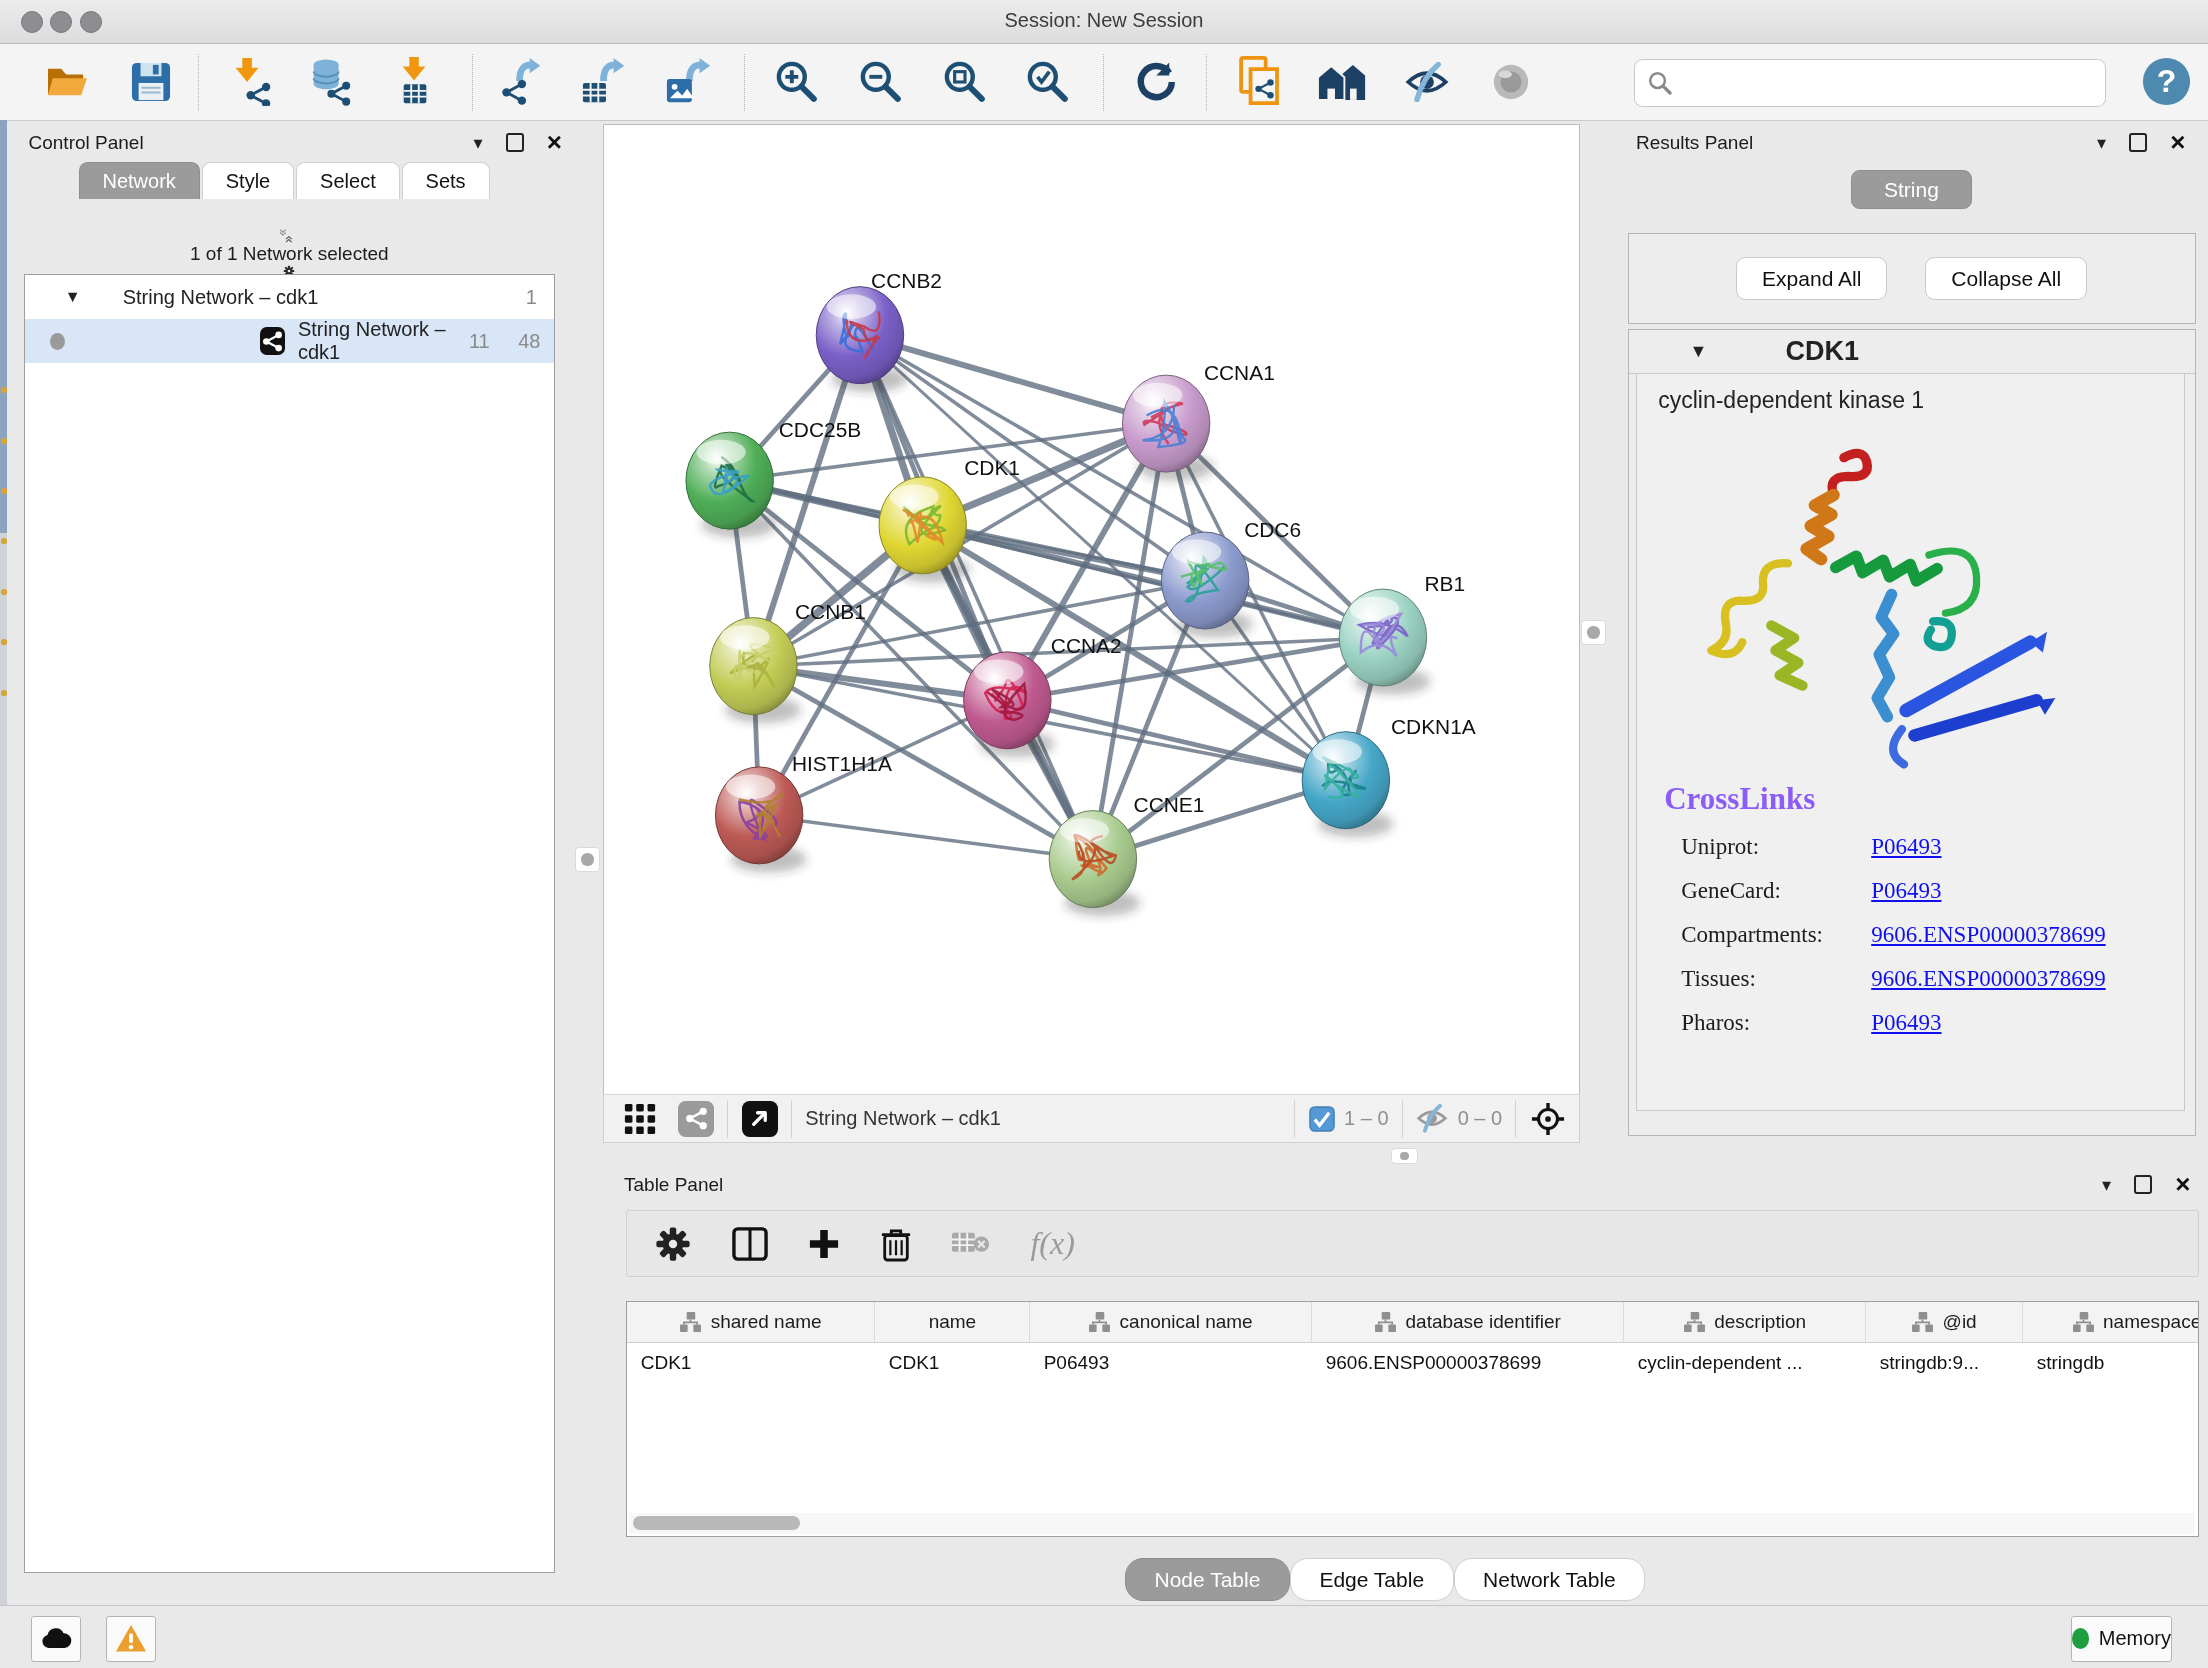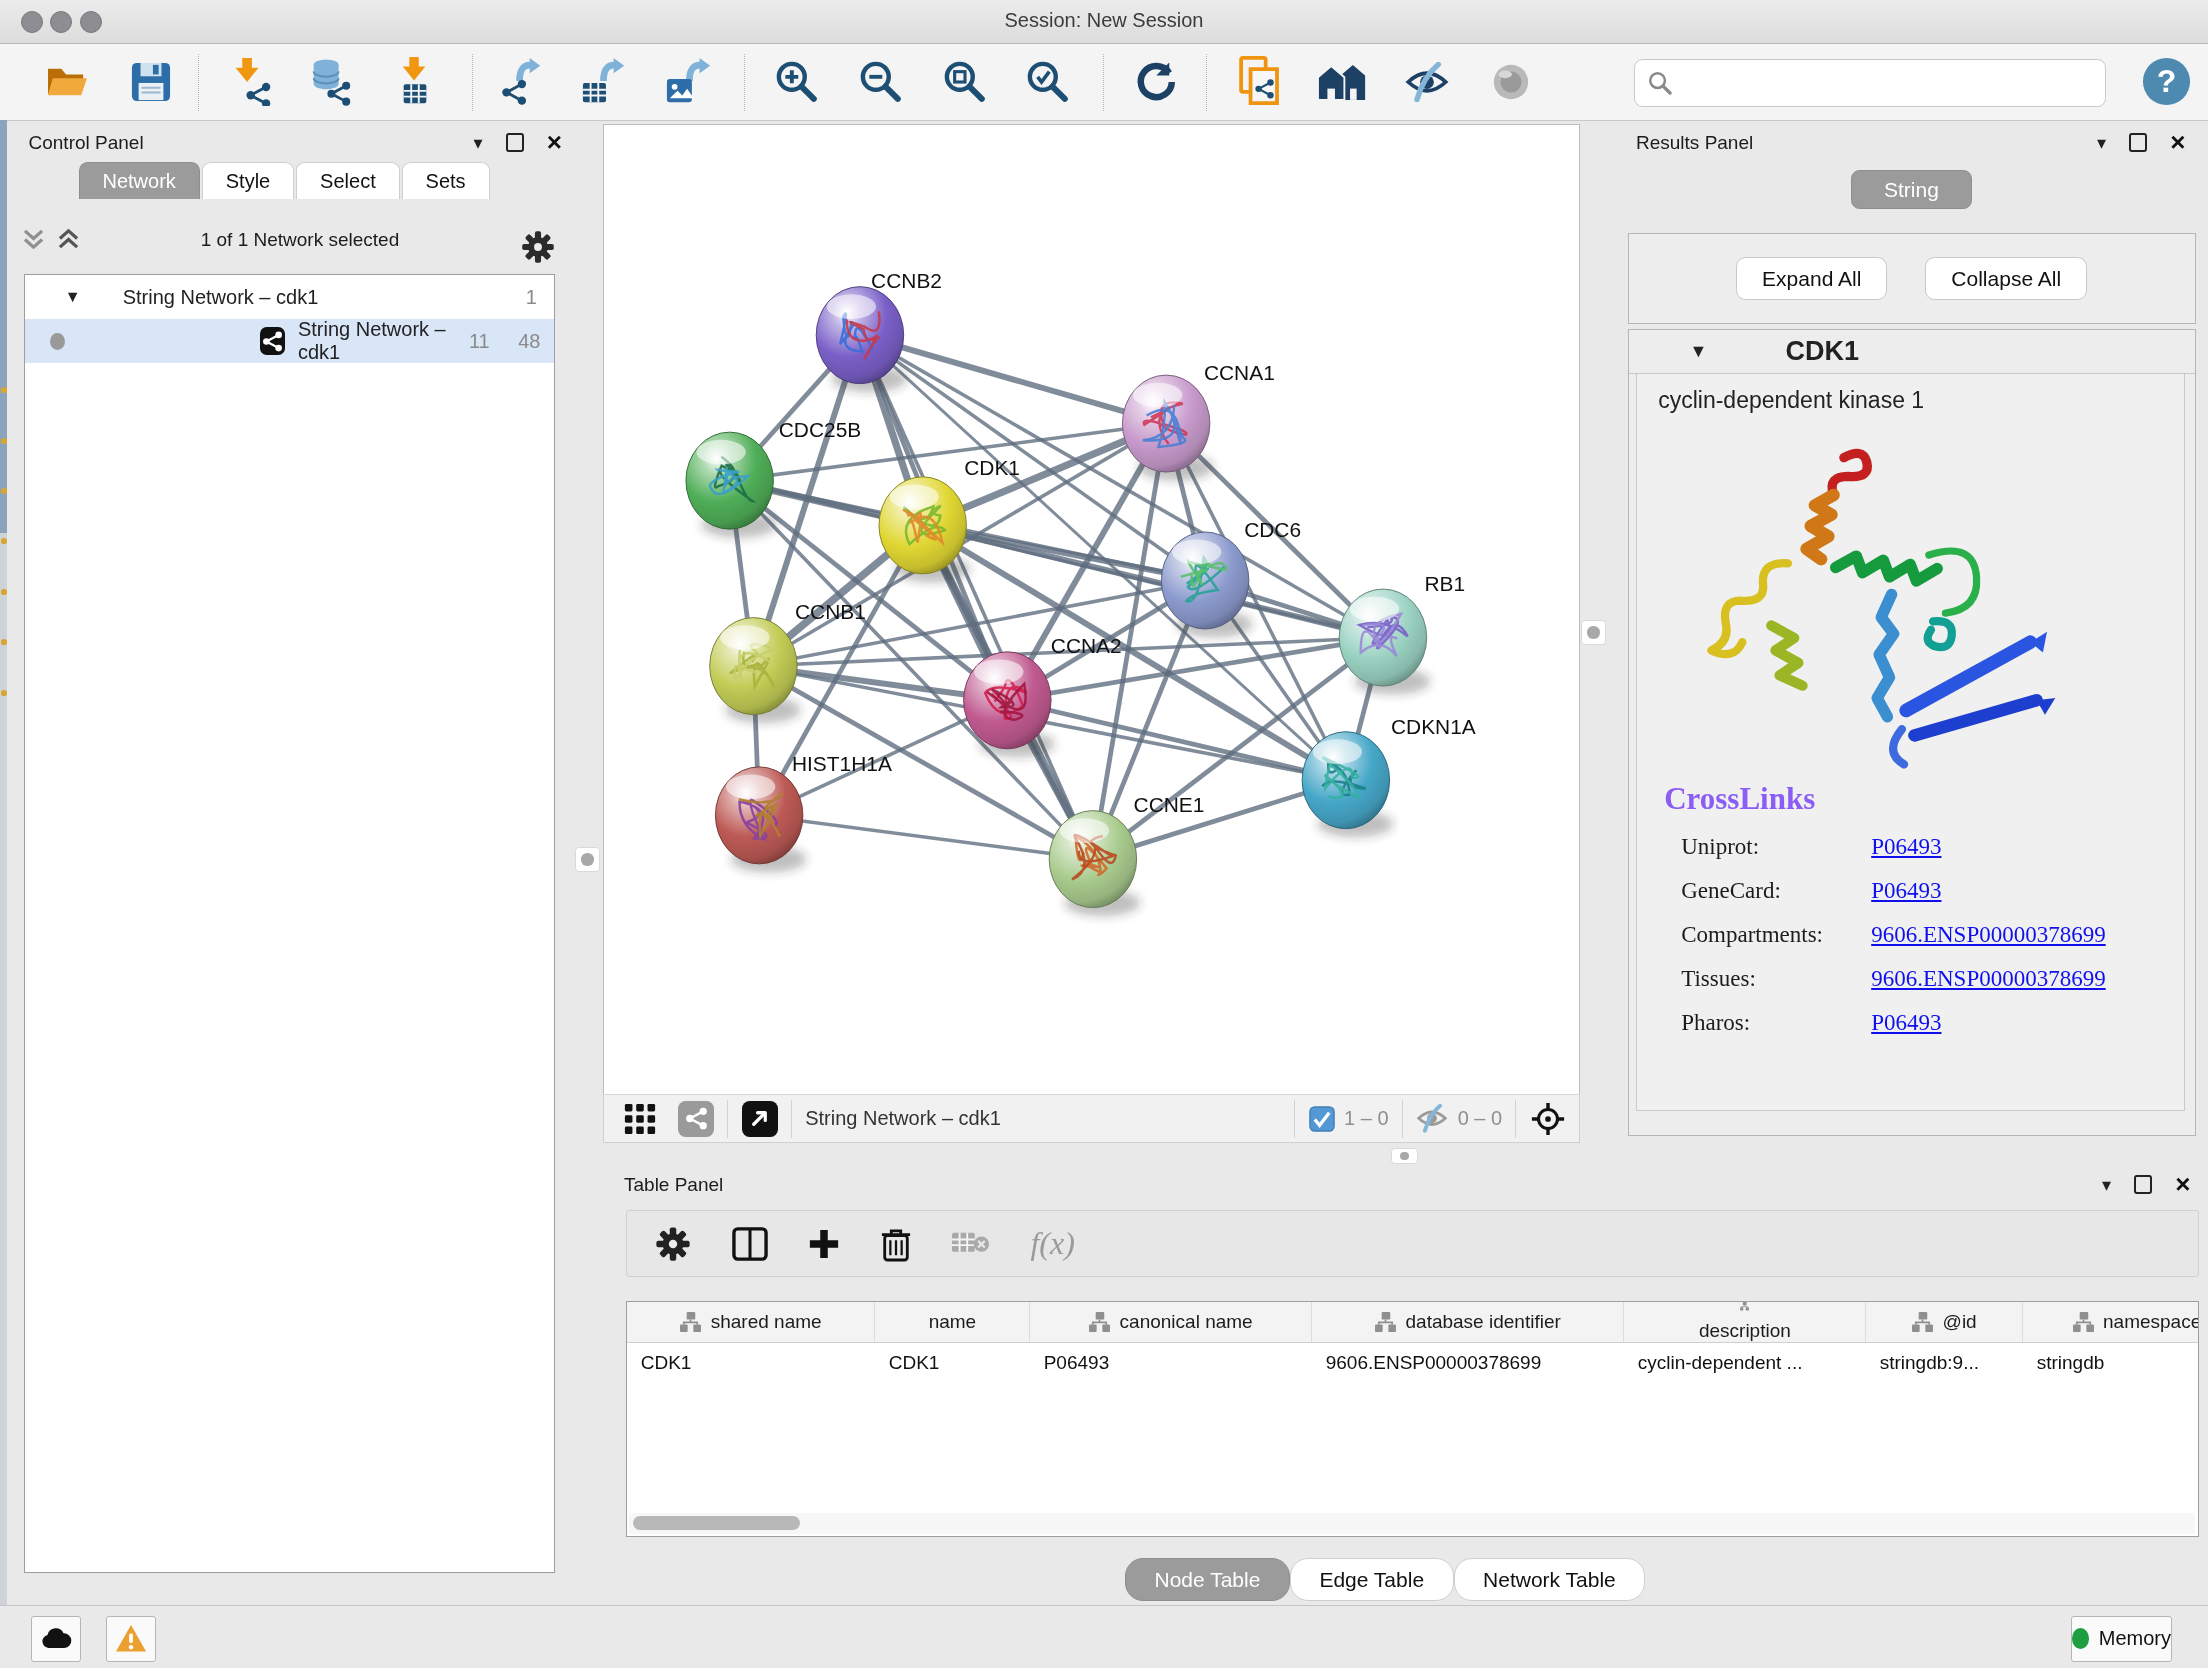--- a/index.html
+++ b/index.html
@@ -38,21 +38,21 @@
   .tab{display:inline-block;padding:6.7px 23px;font-size:20px;background:#fff;
     border:1px solid #cfcfcf;border-bottom:none;border-radius:8.6px 8.6px 0 0;
     color:#111;margin-right:1.9px;}
   .tab.sel{background:#9b9b9b;color:#fff;border-color:#8e8e8e;}
   .btab{display:inline-block;padding:8.6px 28.5px;font-size:21px;background:#fff;
     border:1px solid #cfcfcf;border-radius:18px;color:#111;}
   .btab.sel{background:#9b9b9b;color:#fff;border-color:#8e8e8e;}
   
   .cpanel{left:9.5px;top:124px;width:559px;height:1449px;}
   .cp-sub{position:absolute;left:13.3px;top:105px;width:533px;height:48px;
-    display:flex;}
+    display:flex;align-items:center;flex-direction:column;}
   .cp-status{flex:1;text-align:center;font-size:19px;color:#1c1c1c;}
   .treebox{position:absolute;left:14.3px;top:150px;width:531px;height:1299px;
     background:#fff;border:1.9px solid #9e9e9e;box-sizing:border-box;}
   .trow{position:relative;height:44px;display:flex;align-items:center;font-size:20px;}
   .trow.sel{background:#d9e6f8;}
   .tcount{color:#8a8a8a;font-size:20px;}
   .sharebadge{width:28.5px;height:28.5px;border-radius:6.7px;background:#111;display:flex;
     align-items:center;justify-content:center;}
   
   .netcanvas{left:603px;top:124px;width:975px;height:969px;background:#fff;
@@ -754,21 +754,21 @@
               <use href="#colIconG"></use>
             </svg>
             <span>canonical name</span>
           </div>
           <div class="th" style="width: 312px;">
             <svg width="21" height="20" viewBox="0 0 22 21">
               <use href="#colIconG"></use>
             </svg>
             <span>database identifier</span>
           </div>
-          <div class="th" style="width: 242px; flex-direction: column;">
+          <div class="th" style="width: 242px;">
             <svg width="21" height="20" viewBox="0 0 22 21">
               <use href="#colIconG"></use>
             </svg>
             <span>description</span>
           </div>
           <div class="th" style="width: 157px;">
             <svg width="21" height="20" viewBox="0 0 22 21">
               <use href="#colIconG"></use>
             </svg>
             <span>@id</span>

